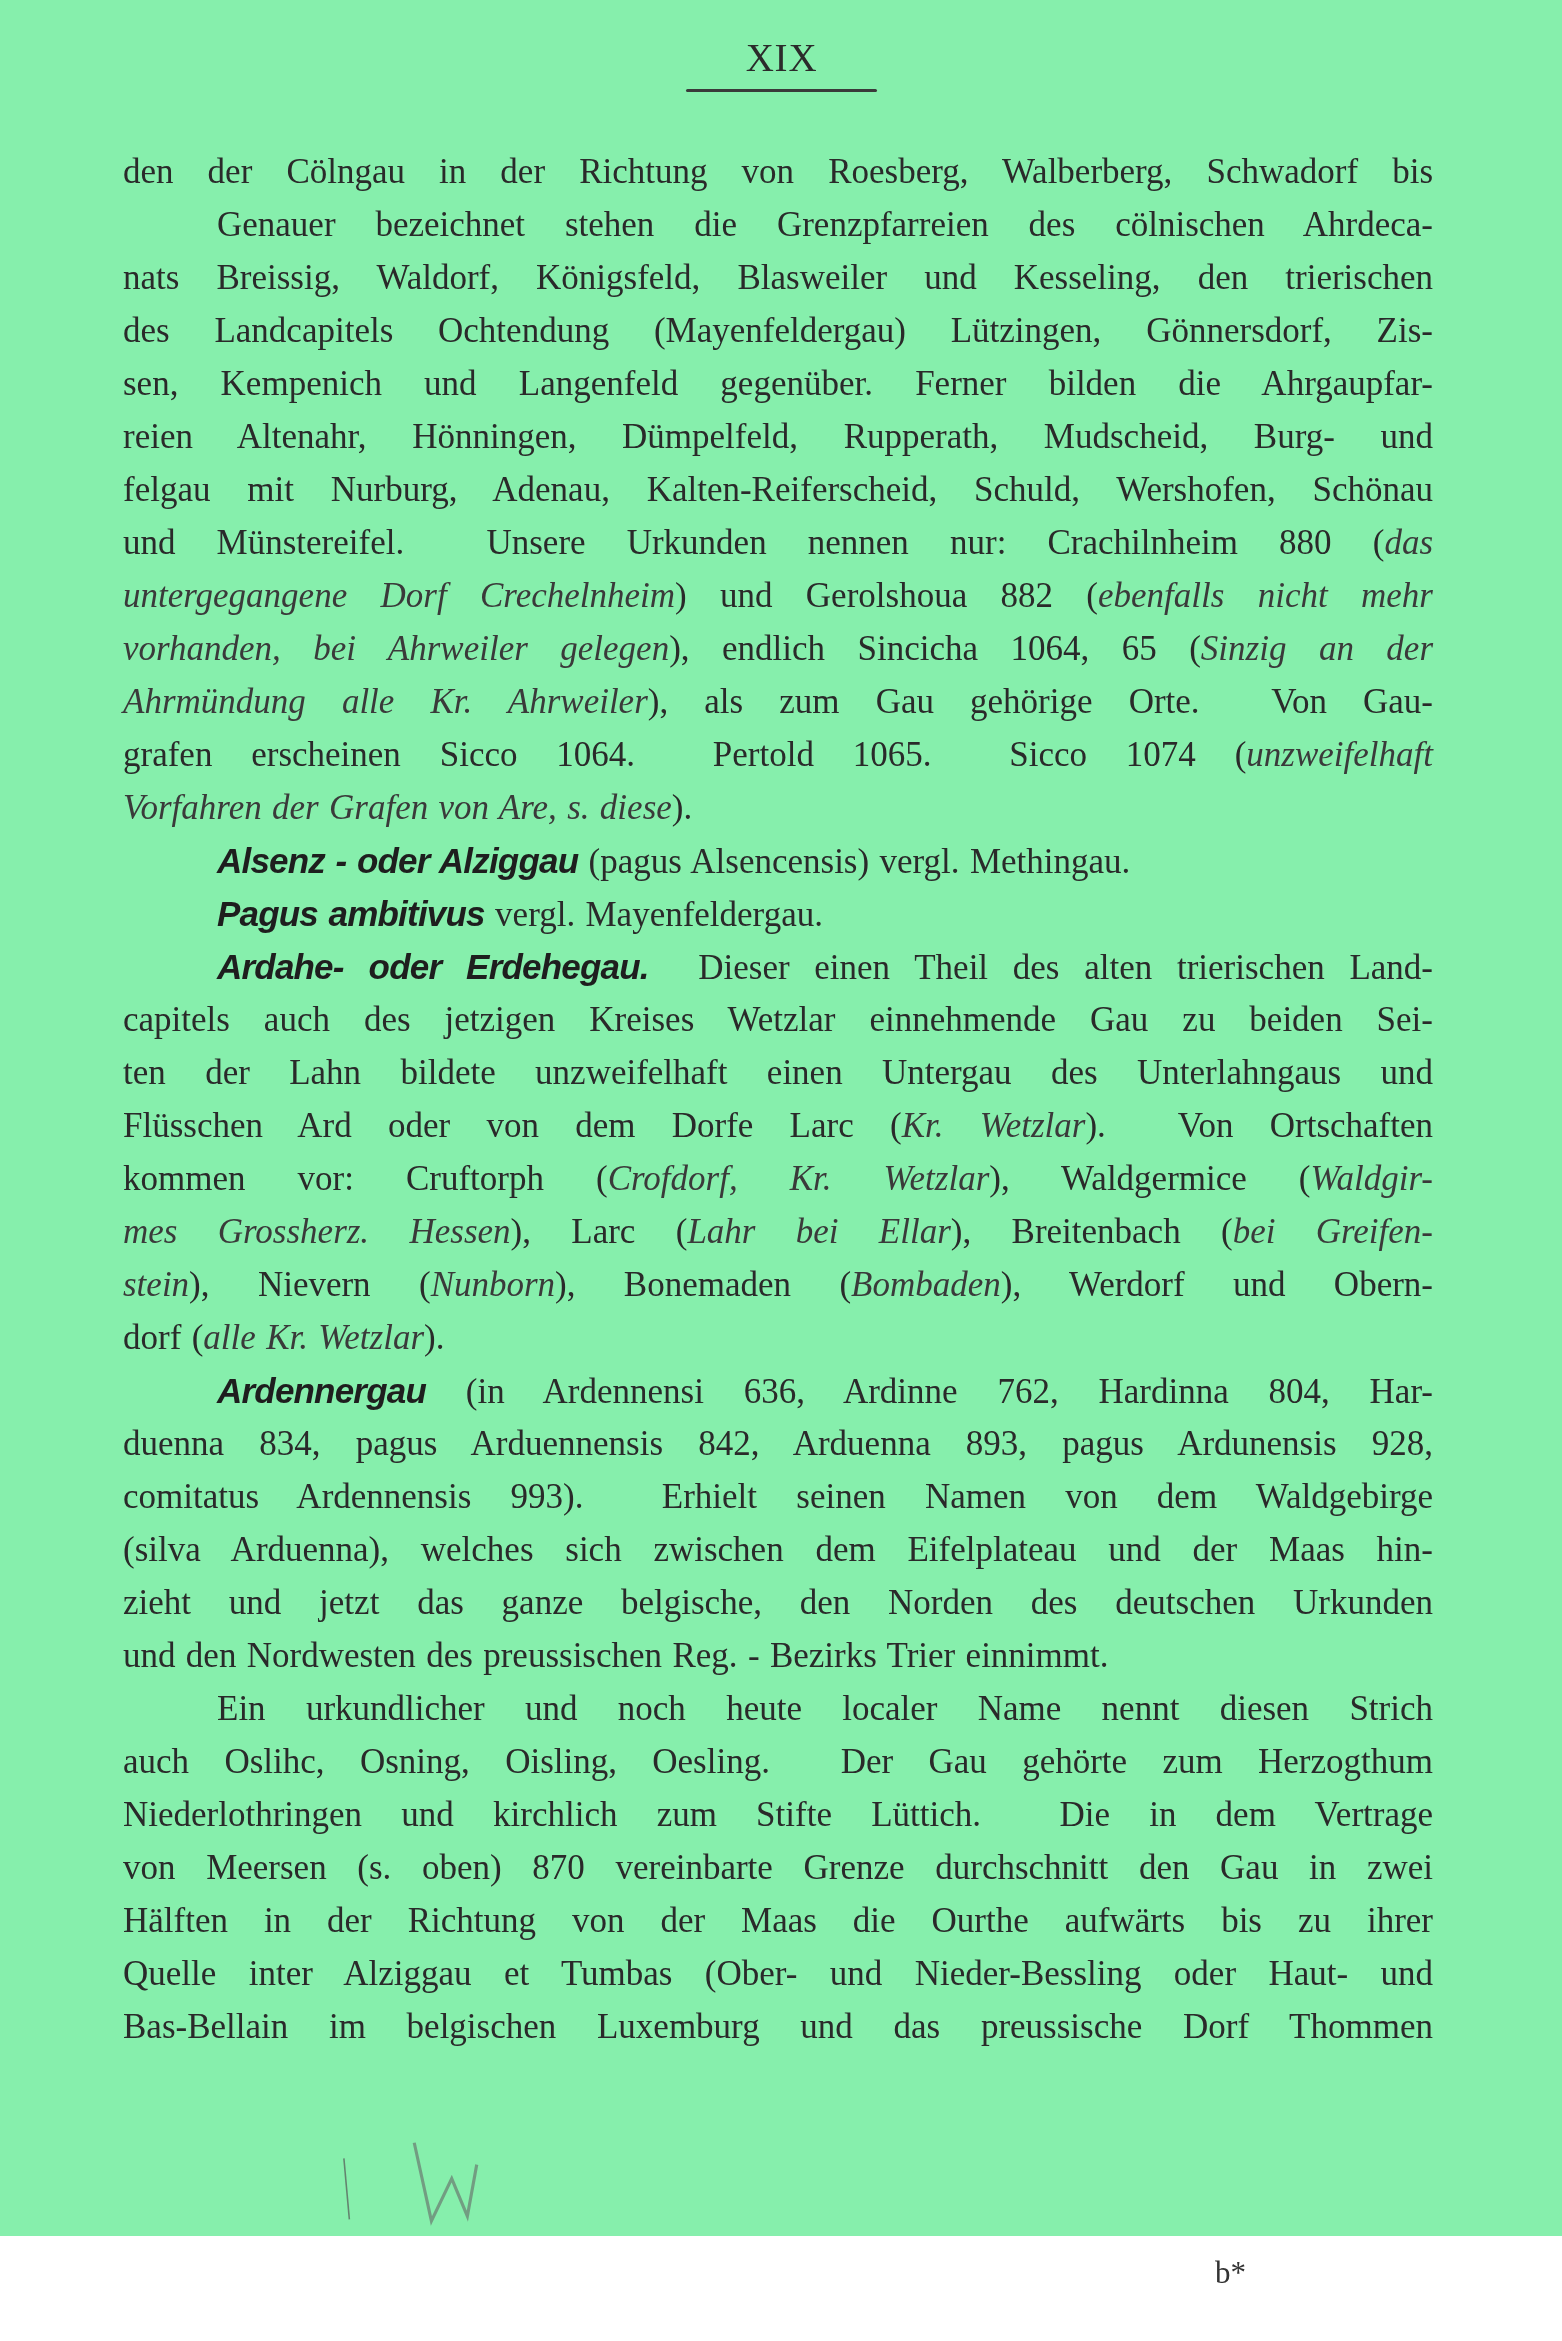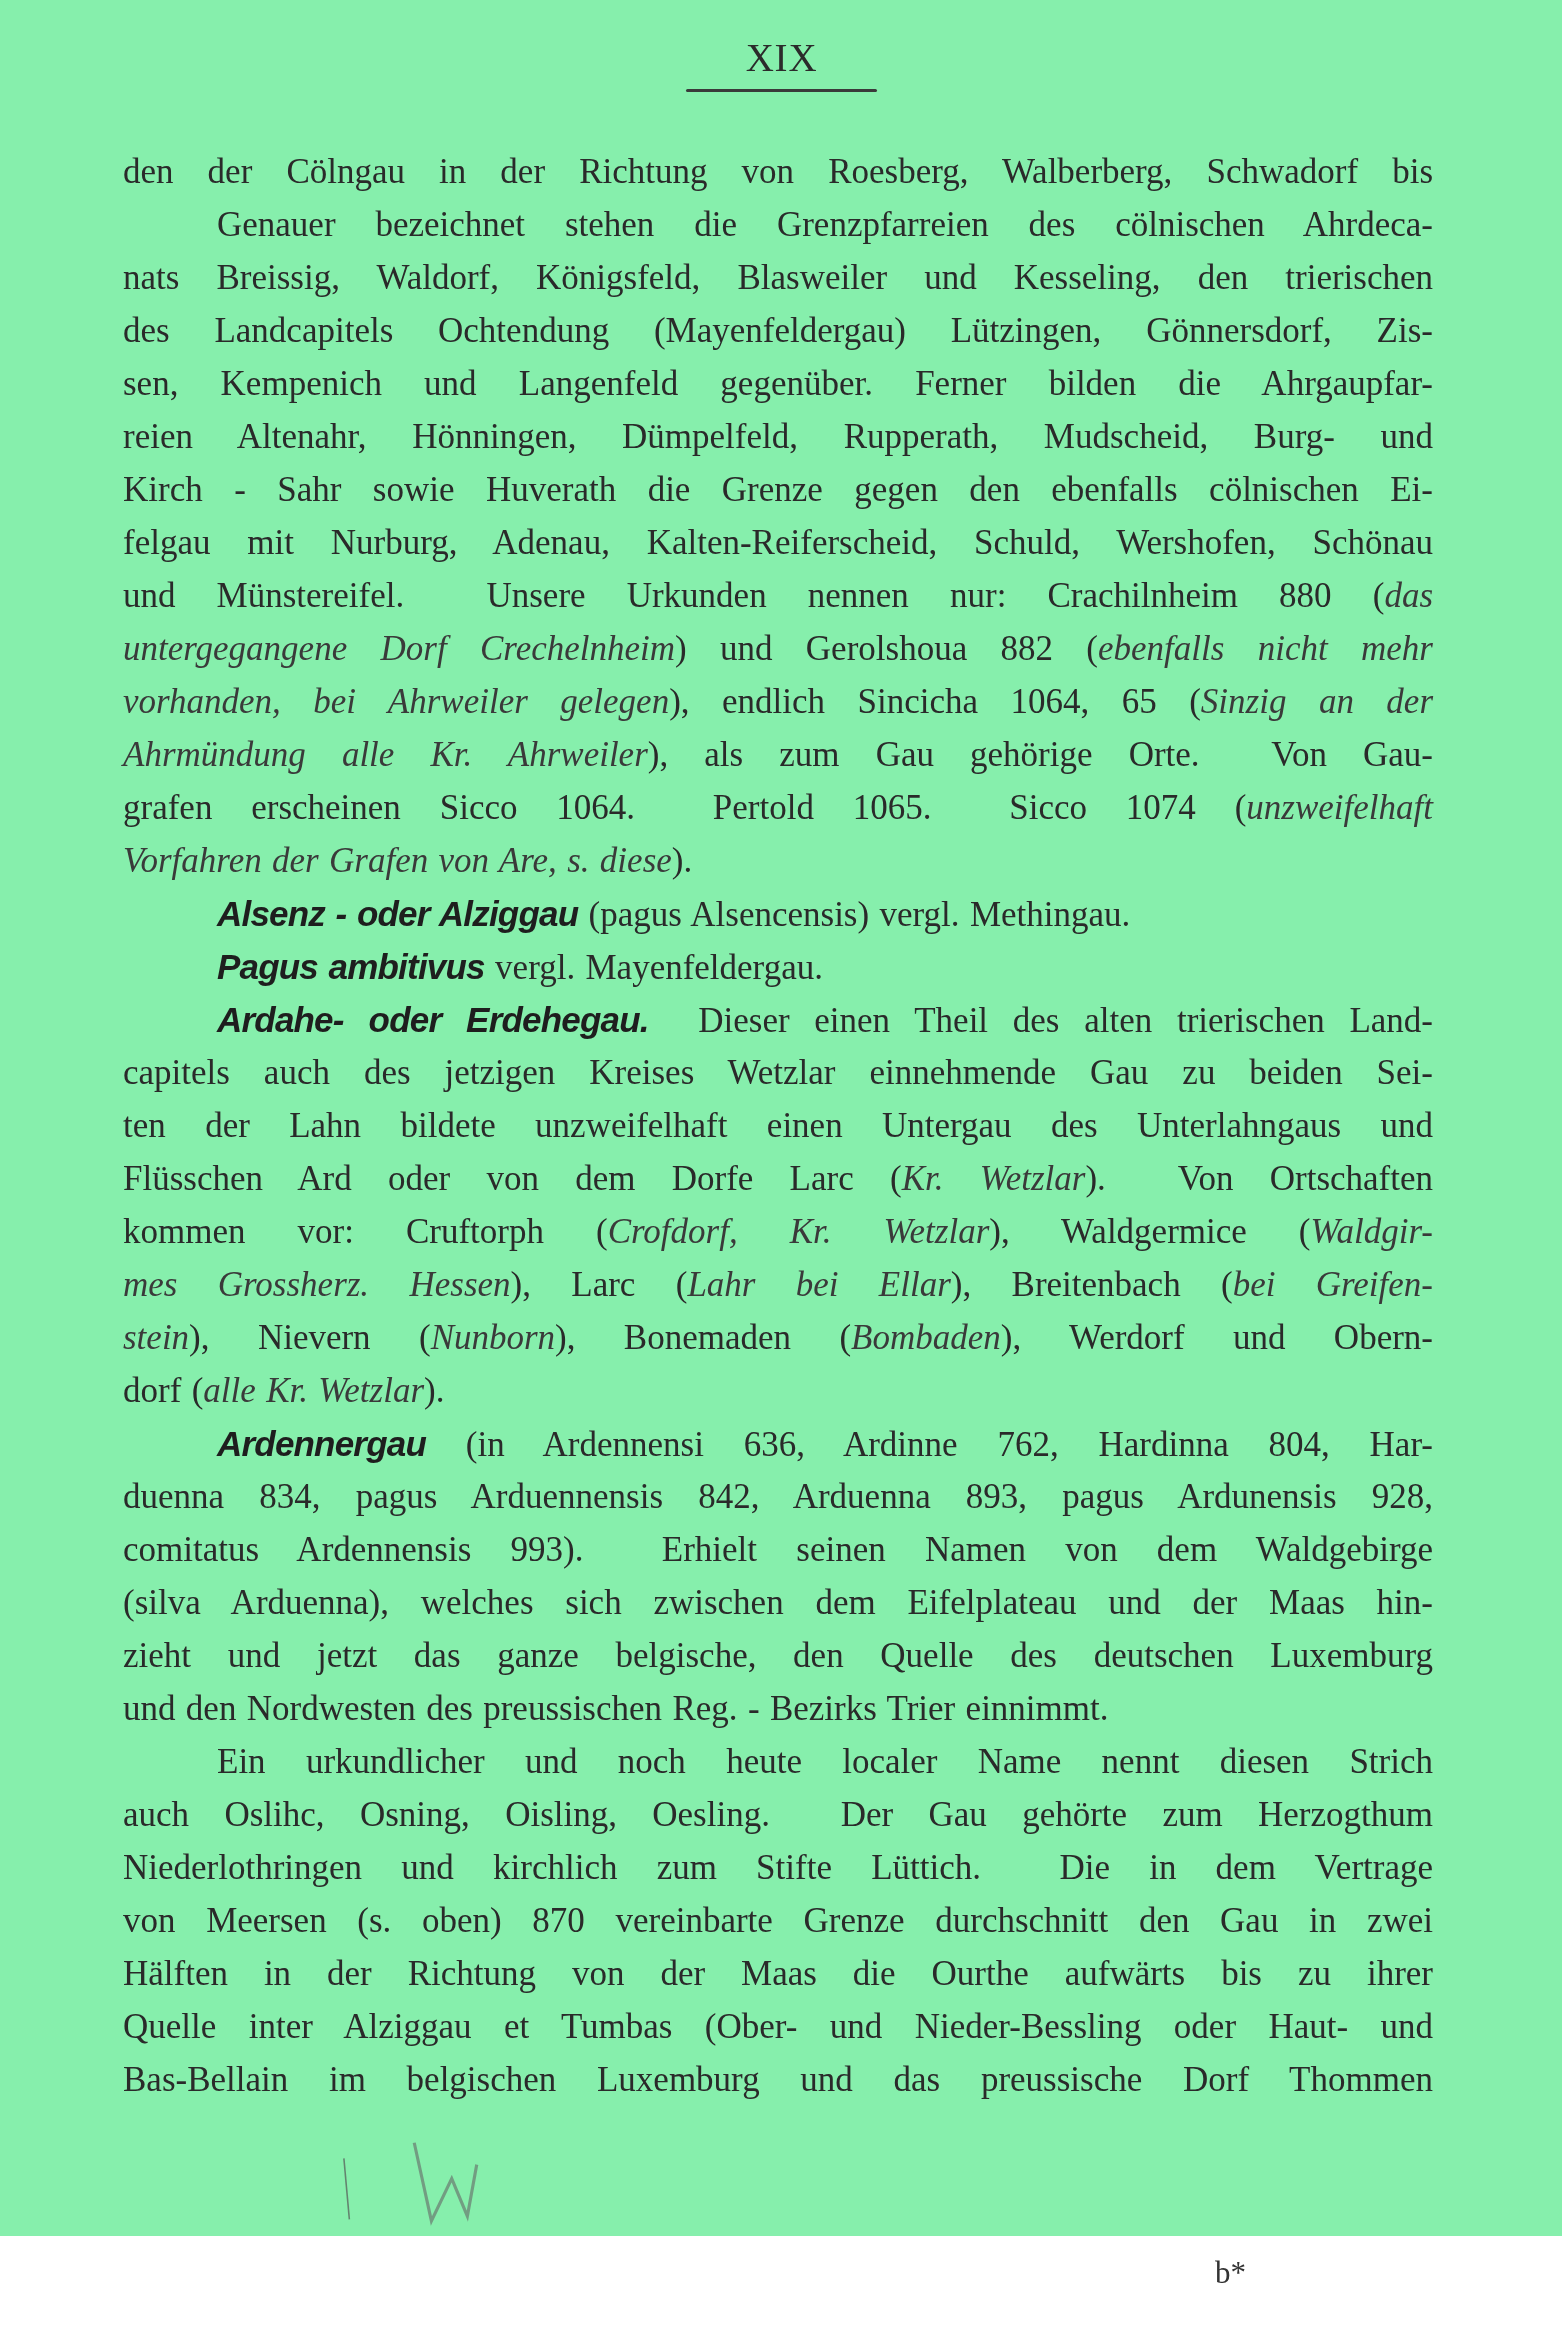--- a/index.html
+++ b/index.html
@@ -43,21 +43,20 @@
   <div class="header">XIX</div>
   <div class="header-rule"></div>
 
   <div class="body" id="body">
       <div class="line"><span class="seg-n">den der Cölngau in der Richtung von Roesberg, Walberberg, Schwadorf bis</span></div>
       <div class="line indent"><span class="seg-n">Genauer bezeichnet stehen die Grenzpfarreien des cölnischen Ahrdeca-</span></div>
       <div class="line"><span class="seg-n">nats Breissig, Waldorf, Königsfeld, Blasweiler und Kesseling, den trierischen</span></div>
       <div class="line"><span class="seg-n">des Landcapitels Ochtendung (Mayenfeldergau) Lützingen, Gönnersdorf, Zis-</span></div>
       <div class="line"><span class="seg-n">sen, Kempenich und Langenfeld gegenüber. Ferner bilden die Ahrgaupfar-</span></div>
       <div class="line"><span class="seg-n">reien Altenahr, Hönningen, Dümpelfeld, Rupperath, Mudscheid, Burg- und</span></div>
-      <div class="line"><span class="seg-n">Kirch - Sahr sowie Huverath die Grenze gegen den ebenfalls cölnischen Ei-</span></div>
       <div class="line"><span class="seg-n">felgau mit Nurburg, Adenau, Kalten-Reiferscheid, Schuld, Wershofen, Schönau</span></div>
       <div class="line"><span class="seg-n">und Münstereifel.  Unsere Urkunden nennen nur: Crachilnheim 880 (</span><span class="seg-i">das</span></div>
       <div class="line"><span class="seg-i">untergegangene Dorf Crechelnheim</span><span class="seg-n">) und Gerolshoua 882 (</span><span class="seg-i">ebenfalls nicht mehr</span></div>
       <div class="line"><span class="seg-i">vorhanden, bei Ahrweiler gelegen</span><span class="seg-n">), endlich Sincicha 1064, 65 (</span><span class="seg-i">Sinzig an der</span></div>
       <div class="line"><span class="seg-i">Ahrmündung alle Kr. Ahrweiler</span><span class="seg-n">), als zum Gau gehörige Orte.  Von Gau-</span></div>
       <div class="line"><span class="seg-n">grafen erscheinen Sicco 1064.  Pertold 1065.  Sicco 1074 (</span><span class="seg-i">unzweifelhaft</span></div>
       <div class="line last"><span class="seg-i">Vorfahren der Grafen von Are, s. diese</span><span class="seg-n">).</span></div>
       <div class="line indent last"><span class="seg-b">Alsenz - oder Alziggau</span><span class="seg-n"> (pagus Alsencensis) vergl. Methingau.</span></div>
       <div class="line indent last"><span class="seg-b">Pagus ambitivus</span><span class="seg-n"> vergl. Mayenfeldergau.</span></div>
       <div class="line indent"><span class="seg-b">Ardahe- oder Erdehegau.</span><span class="seg-n">  Dieser einen Theil des alten trierischen Land-</span></div>
@@ -65,21 +64,21 @@
       <div class="line"><span class="seg-n">ten der Lahn bildete unzweifelhaft einen Untergau des Unterlahngaus und</span></div>
       <div class="line"><span class="seg-n">Flüsschen Ard oder von dem Dorfe Larc (</span><span class="seg-i">Kr. Wetzlar</span><span class="seg-n">).  Von Ortschaften</span></div>
       <div class="line"><span class="seg-n">kommen vor: Cruftorph (</span><span class="seg-i">Crofdorf, Kr. Wetzlar</span><span class="seg-n">), Waldgermice (</span><span class="seg-i">Waldgir-</span></div>
       <div class="line"><span class="seg-i">mes Grossherz. Hessen</span><span class="seg-n">), Larc (</span><span class="seg-i">Lahr bei Ellar</span><span class="seg-n">), Breitenbach (</span><span class="seg-i">bei Greifen-</span></div>
       <div class="line"><span class="seg-i">stein</span><span class="seg-n">), Nievern (</span><span class="seg-i">Nunborn</span><span class="seg-n">), Bonemaden (</span><span class="seg-i">Bombaden</span><span class="seg-n">), Werdorf und Obern-</span></div>
       <div class="line last"><span class="seg-n">dorf (</span><span class="seg-i">alle Kr. Wetzlar</span><span class="seg-n">).</span></div>
       <div class="line indent"><span class="seg-b">Ardennergau</span><span class="seg-n"> (in Ardennensi 636, Ardinne 762, Hardinna 804, Har-</span></div>
       <div class="line"><span class="seg-n">duenna 834, pagus Arduennensis 842, Arduenna 893, pagus Ardunensis 928,</span></div>
       <div class="line"><span class="seg-n">comitatus Ardennensis 993).  Erhielt seinen Namen von dem Waldgebirge</span></div>
       <div class="line"><span class="seg-n">(silva Arduenna), welches sich zwischen dem Eifelplateau und der Maas hin-</span></div>
-      <div class="line"><span class="seg-n">zieht und jetzt das ganze belgische, den Quelle des deutschen Luxemburg</span></div>
+      <div class="line"><span class="seg-n">zieht und jetzt das ganze belgische, den Norden des deutschen Urkunden</span></div>
       <div class="line last"><span class="seg-n">und den Nordwesten des preussischen Reg. - Bezirks Trier einnimmt.</span></div>
       <div class="line indent"><span class="seg-n">Ein urkundlicher und noch heute localer Name nennt diesen Strich</span></div>
       <div class="line"><span class="seg-n">auch Oslihc, Osning, Oisling, Oesling.  Der Gau gehörte zum Herzogthum</span></div>
       <div class="line"><span class="seg-n">Niederlothringen und kirchlich zum Stifte Lüttich.  Die in dem Vertrage</span></div>
       <div class="line"><span class="seg-n">von Meersen (s. oben) 870 vereinbarte Grenze durchschnitt den Gau in zwei</span></div>
       <div class="line"><span class="seg-n">Hälften in der Richtung von der Maas die Ourthe aufwärts bis zu ihrer</span></div>
       <div class="line"><span class="seg-n">Quelle inter Alziggau et Tumbas (Ober- und Nieder-Bessling oder Haut- und</span></div>
       <div class="line"><span class="seg-n">Bas-Bellain im belgischen Luxemburg und das preussische Dorf Thommen</span></div>
     </div>
 

